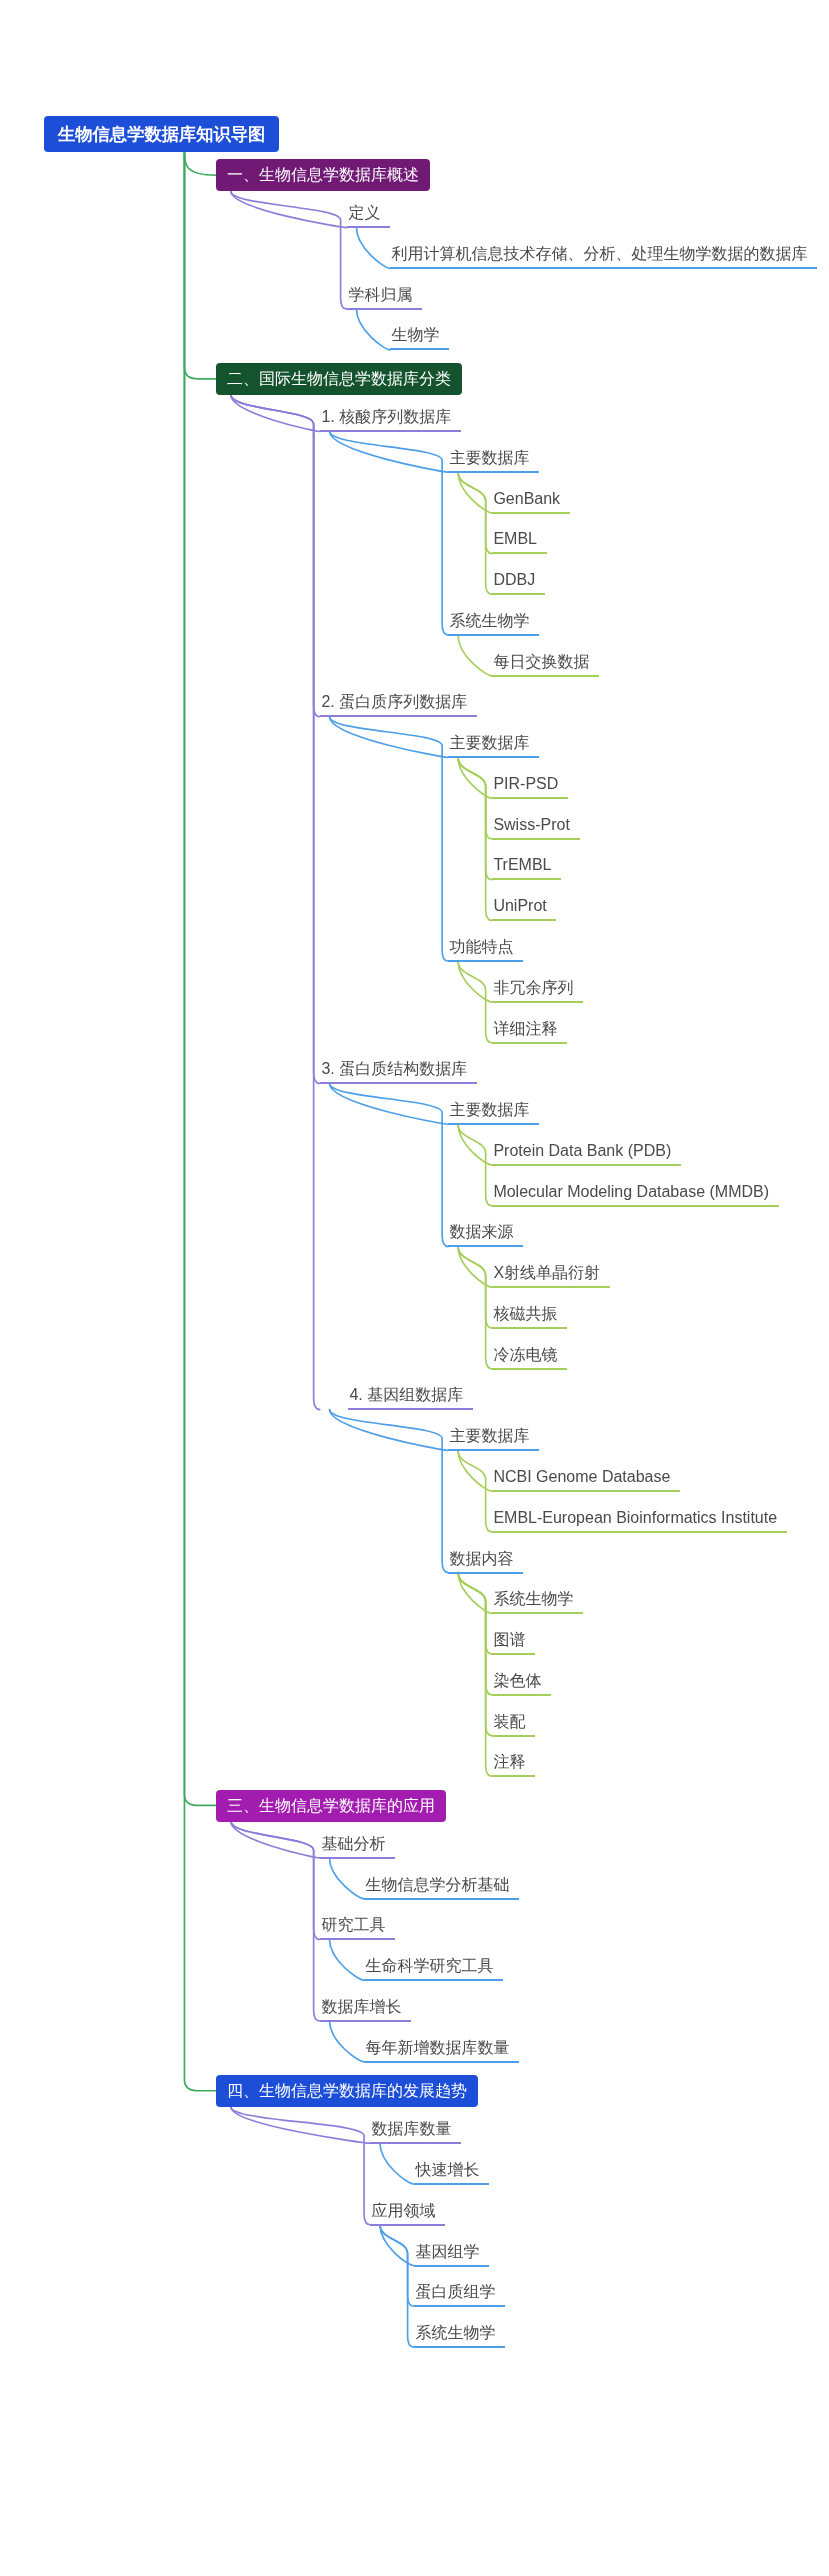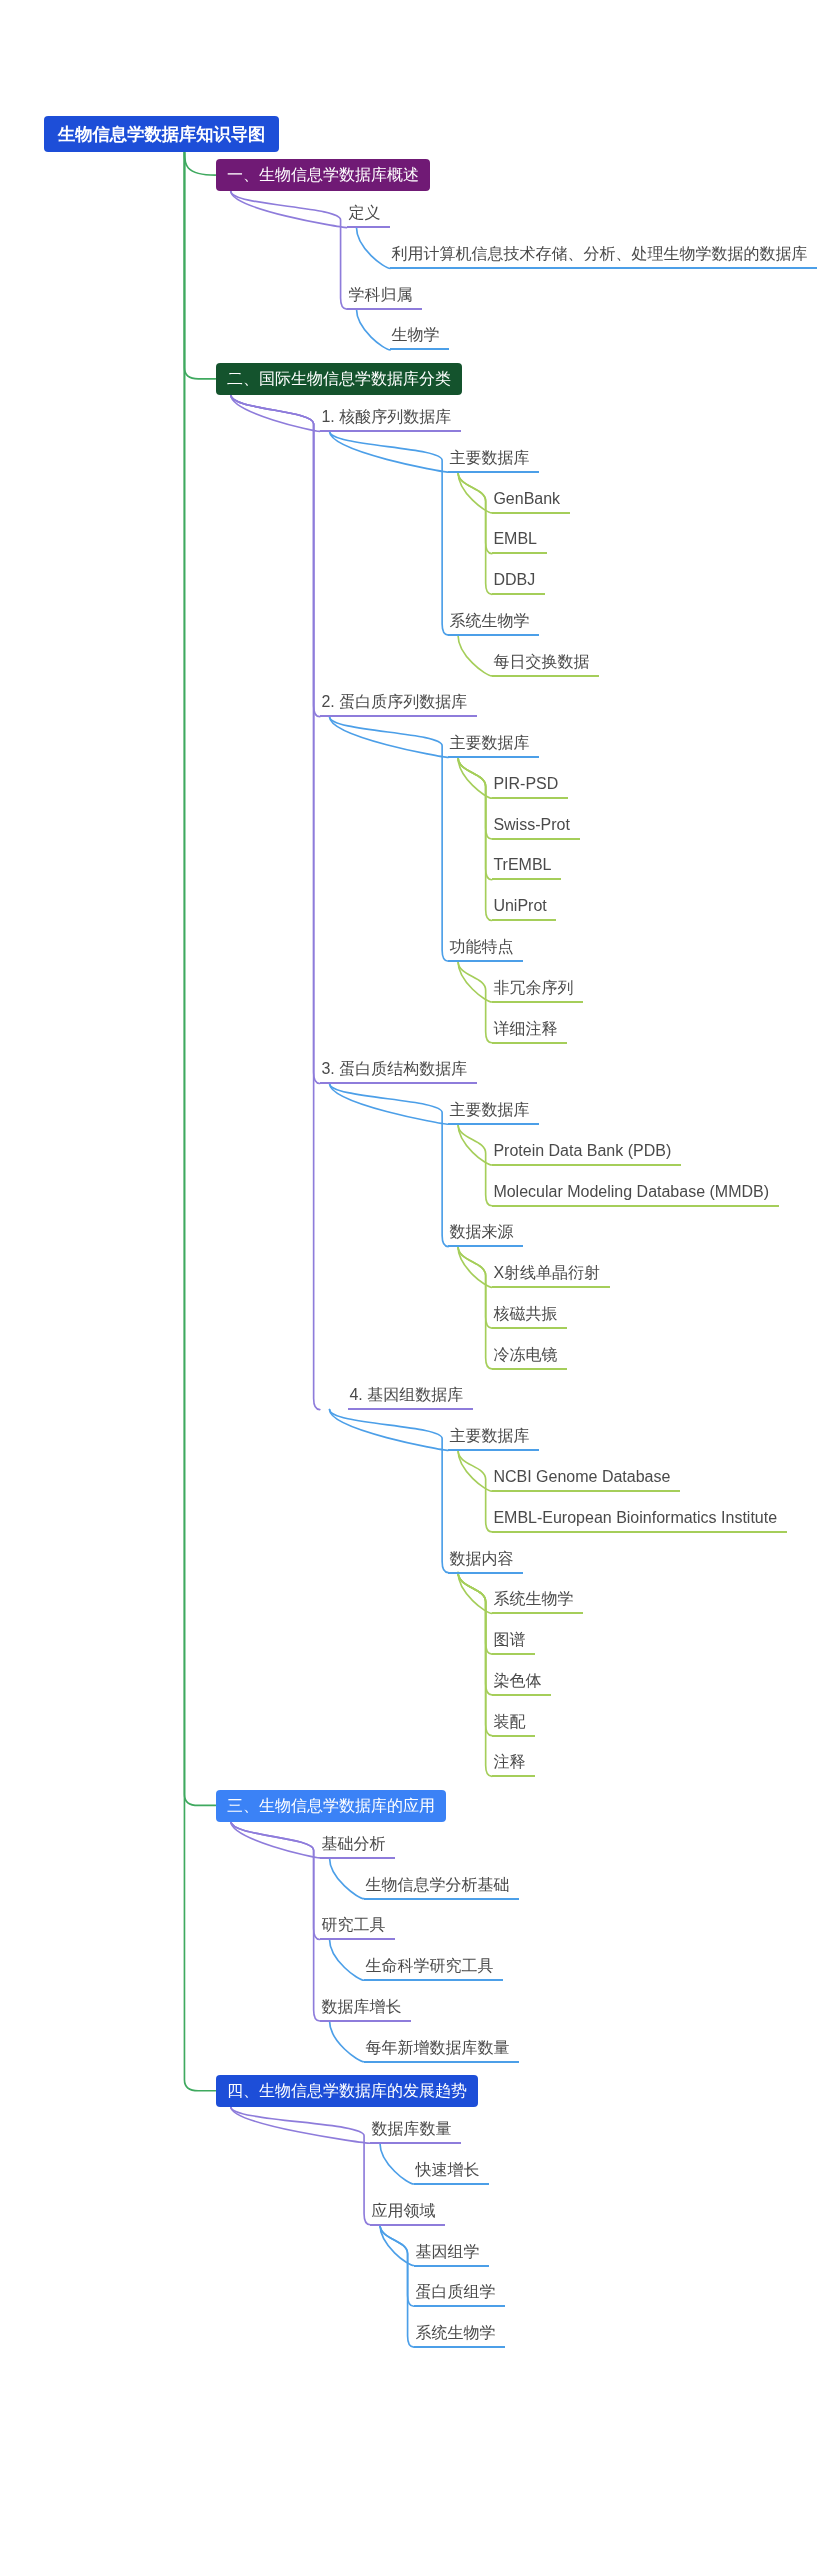--- a/index.html
+++ b/index.html
@@ -136,21 +136,21 @@
     <div class="node txt" style="top: 1385px; color: rgb(74, 74, 74); border-bottom-color: rgb(142, 124, 219); left: 320px; margin-left: 28px;">4. 基因组数据库</div>
     <div class="node txt" style="top: 1426px; color: rgb(74, 74, 74); border-bottom-color: rgb(76, 159, 232); left: 448px;">主要数据库</div>
     <div class="node txt" style="top: 1467px; color: rgb(74, 74, 74); border-bottom-color: rgb(165, 206, 90); left: 492px;">NCBI Genome Database</div>
     <div class="node txt" style="top: 1508px; color: rgb(74, 74, 74); border-bottom-color: rgb(165, 206, 90); left: 492px;">EMBL-European Bioinformatics Institute</div>
     <div class="node txt" style="top: 1549px; color: rgb(74, 74, 74); border-bottom-color: rgb(76, 159, 232); left: 448px;">数据内容</div>
     <div class="node txt" style="top: 1589px; color: rgb(74, 74, 74); border-bottom-color: rgb(165, 206, 90); left: 492px;">系统生物学</div>
     <div class="node txt" style="top: 1630px; color: rgb(74, 74, 74); border-bottom-color: rgb(165, 206, 90); left: 492px;">图谱</div>
     <div class="node txt" style="top: 1671px; color: rgb(74, 74, 74); border-bottom-color: rgb(165, 206, 90); left: 492px;">染色体</div>
     <div class="node txt" style="top: 1712px; color: rgb(74, 74, 74); border-bottom-color: rgb(165, 206, 90); left: 492px;">装配</div>
     <div class="node txt" style="top: 1752px; color: rgb(74, 74, 74); border-bottom-color: rgb(165, 206, 90); left: 492px;">注释</div>
-    <div class="node box" style="top: 1790px; background: #3b82f6; color: rgb(255, 255, 255); left: 216px;">三、生物信息学数据库的应用</div>
+    <div class="node box" style="top: 1790px; background: #a21caf; color: rgb(255, 255, 255); left: 216px;">三、生物信息学数据库的应用</div>
     <div class="node txt" style="top: 1834px; color: rgb(74, 74, 74); border-bottom-color: rgb(142, 124, 219); left: 320px;">基础分析</div>
     <div class="node txt" style="top: 1875px; color: rgb(74, 74, 74); border-bottom-color: rgb(76, 159, 232); left: 364px;">生物信息学分析基础</div>
     <div class="node txt" style="top: 1915px; color: rgb(74, 74, 74); border-bottom-color: rgb(142, 124, 219); left: 320px;">研究工具</div>
     <div class="node txt" style="top: 1956px; color: rgb(74, 74, 74); border-bottom-color: rgb(76, 159, 232); left: 364px;">生命科学研究工具</div>
     <div class="node txt" style="top: 1997px; color: rgb(74, 74, 74); border-bottom-color: rgb(142, 124, 219); left: 320px;">数据库增长</div>
     <div class="node txt" style="top: 2038px; color: rgb(74, 74, 74); border-bottom-color: rgb(76, 159, 232); left: 364px;">每年新增数据库数量</div>
     <div class="node box" style="top: 2075px; background: #1d4ed8; color: rgb(255, 255, 255); left: 216px;">四、生物信息学数据库的发展趋势</div>
     <div class="node txt" style="top: 2119px; color: rgb(74, 74, 74); border-bottom-color: rgb(142, 124, 219); left: 370px;">数据库数量</div>
     <div class="node txt" style="top: 2160px; color: rgb(74, 74, 74); border-bottom-color: rgb(76, 159, 232); left: 414px;">快速增长</div>
     <div class="node txt" style="top: 2201px; color: rgb(74, 74, 74); border-bottom-color: rgb(142, 124, 219); left: 370px;">应用领域</div>

